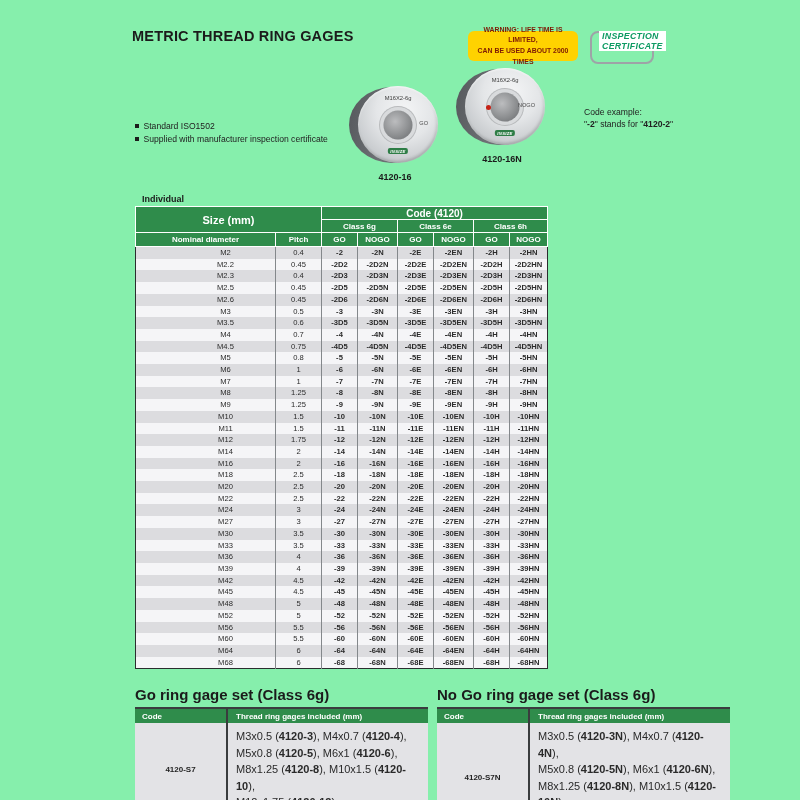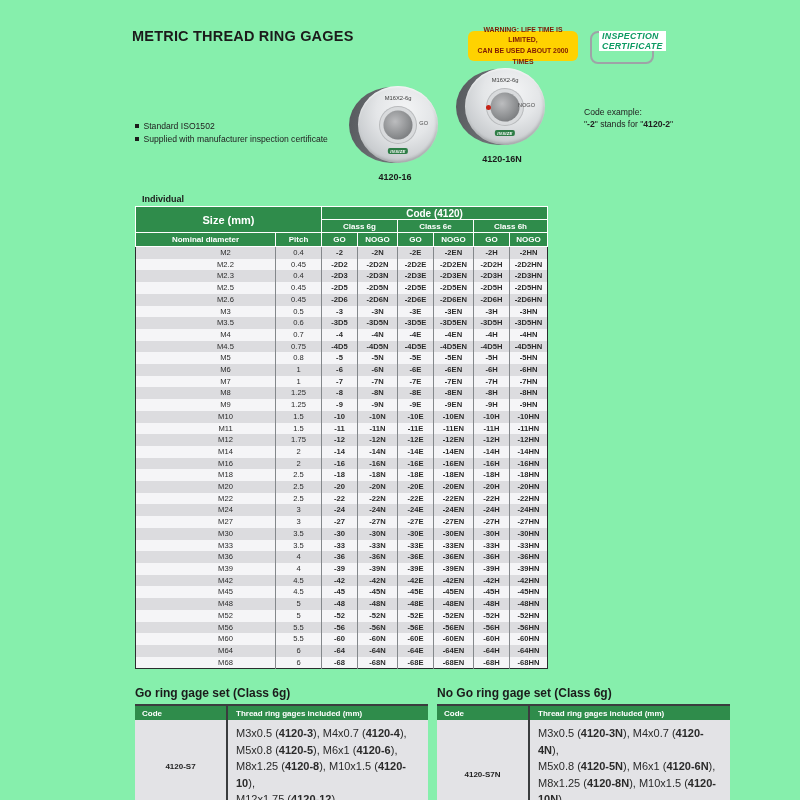--- a/index.html
+++ b/index.html
@@ -65,21 +65,21 @@
     font-size:7.6px; color:#2a2a2a; border-left:1px solid #84888b; overflow:hidden; white-space:nowrap; }
   table.main td:first-child { border-left:none;padding-left:40px; }
   table.main tbody tr:nth-child(odd)  td { background:#dcdcdf; }
   table.main tbody tr:nth-child(even) td { background:#f5f5f7; }
   table.main td.col-code { font-weight:bold; }
 
   
   .set-block { position:absolute; width:293px; }
   .set-block.left  { left:135px; top:686px; }
   .set-block.right { left:437px; top:686px; }
-  .set-title { font-size:12px; font-weight:bold; color:#1b1b1b; margin-bottom:4px; }
+  .set-title { font-size:15px; font-weight:bold; color:#1b1b1b; margin-bottom:4px; }
   table.set { width:100%; border-collapse:collapse; table-layout:fixed; border-top:2px solid #3a3c3e; }
   table.set th { background:#2F8C4B; color:#fff; font-size:8px; font-weight:bold;
     height:15px; text-align:left; padding-left:8px; }
   table.set th.set-code-h { width:92px; padding-left:7px; }
   table.set td { background:#e3e3e6; border-bottom:1px solid #c6c6c9; vertical-align:middle; }
   td.set-code { font-size:8px; font-weight:bold; text-align:center; color:#1e1e1e; }
   td.set-desc { font-size:11px; line-height:1.5; padding:5px 6px 5px 8px; color:#2a2a2a; }
   .divider-dark { border-left:2px solid #3a3c3e; }
 </style>
 </head>

